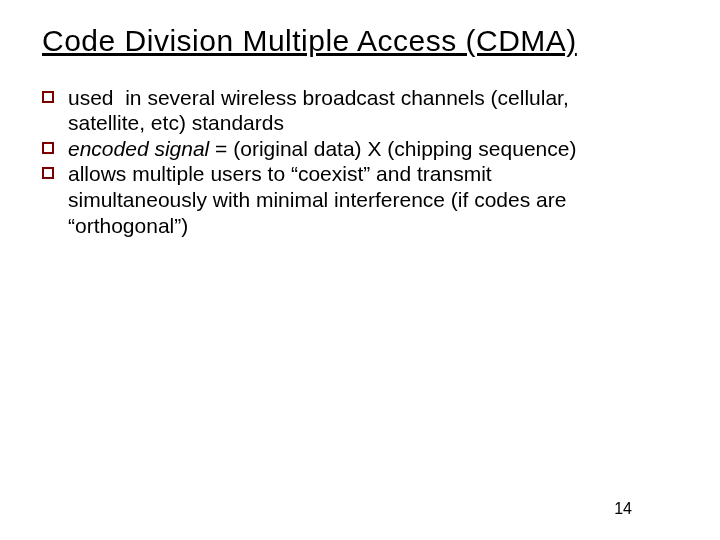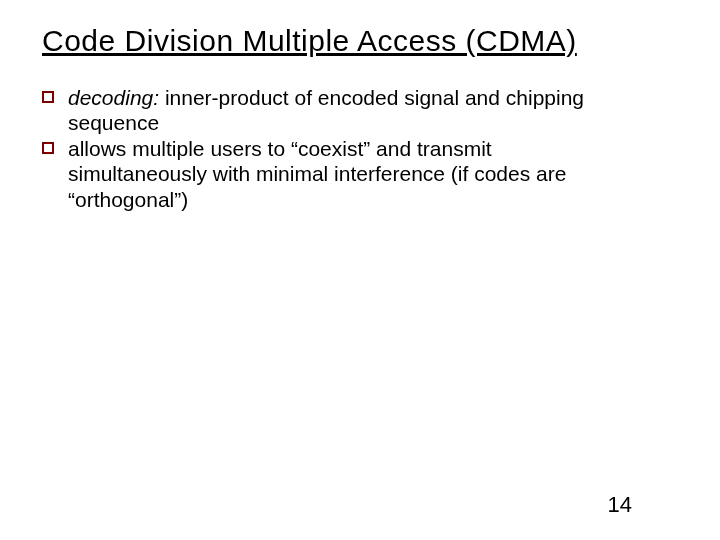--- a/index.html
+++ b/index.html
@@ -51,29 +51,30 @@
     background: transparent;
     box-sizing: border-box;
   }
   .em {
     font-style: italic;
   }
   .pagenum {
     position: absolute;
     right: 28px;
     bottom: 22px;
-    font-size: 22px;
+    font-size: 16px;
     font-family: "Comic Sans MS", "Comic Sans", cursive, sans-serif;
   }
 </style>
 </head>
 <body>
 
 <div class="slide">
   <div class="title">Code Division Multiple Access (CDMA)</div>
 
   <ul class="bullets">
-    <li><span></span><span class="em">decoding:</span><span> inner-product of encoded signal and chipping sequence</span></li>
+    <li><span>used&nbsp; in several wireless broadcast channels (cellular, satellite, etc) standards</span><span class="em"></span><span></span></li>
+    <li><span></span><span class="em">encoded signal</span><span> = (original data) X (chipping sequence)</span></li>
     <li><span>allows multiple users to “coexist” and transmit simultaneously with minimal interference (if codes are “orthogonal”)</span><span class="em"></span><span></span></li>
   </ul>
 
   <div class="pagenum">14</div>
 </div>
 
 </body></html>

